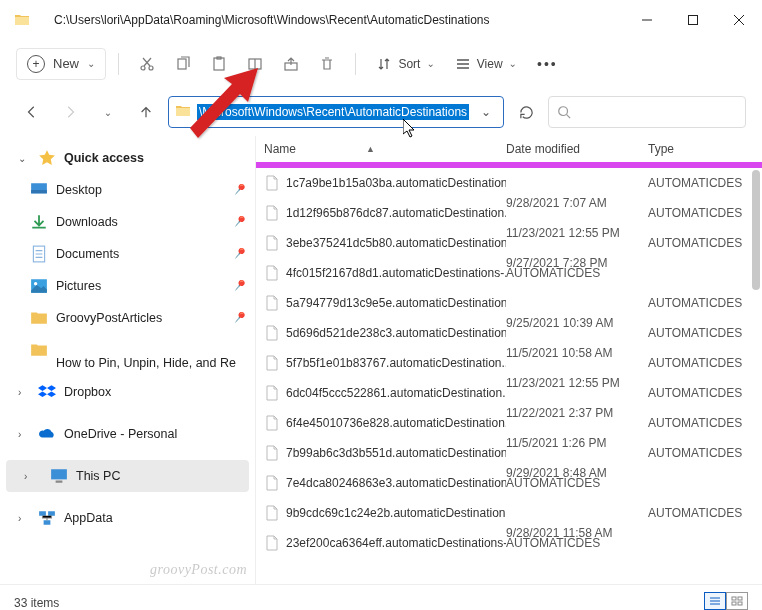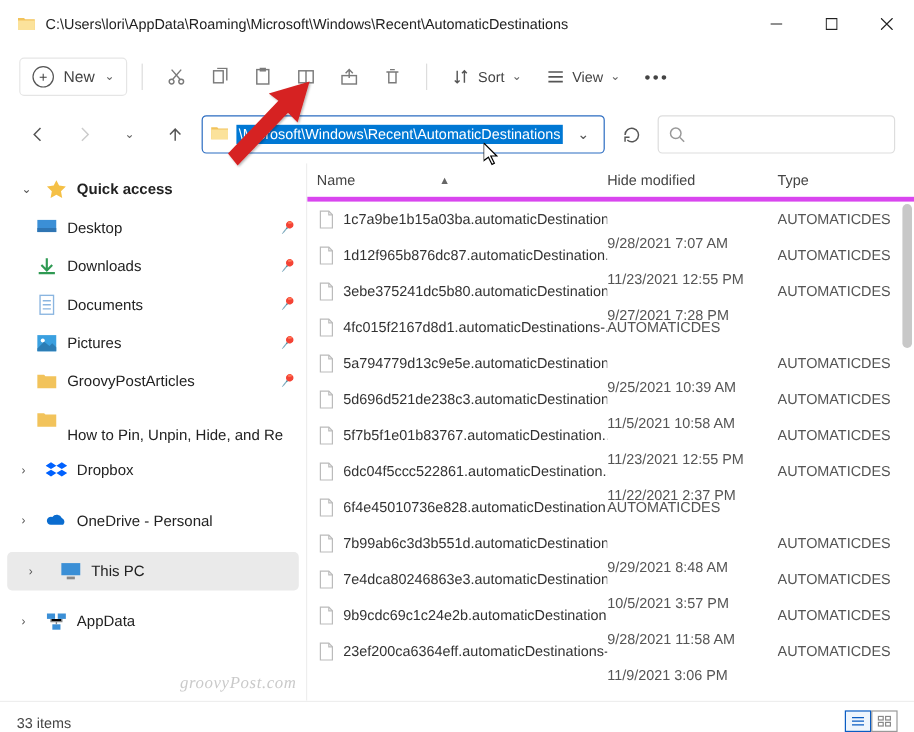--- a/index.html
+++ b/index.html
@@ -1,18 +1,18 @@
 <!DOCTYPE html>
 <html><head>
 <meta charset="utf-8">
 <style>
 * { margin: 0; padding: 0; box-sizing: border-box; font-family: "Segoe UI", Arial, sans-serif; }
 body { width: 762px; height: 610px; background: #fff; overflow: hidden; font-size: 12px; color: #222; position: relative; }
 .window { width: 100%; height: 100%; display: flex; flex-direction: column; }
-.titlebar { height: 40px; display: flex; align-items: center; padding-left: 14px; }
+.titlebar { height: 40px; display: flex; align-items: center; padding-left: 14px; gap: 16px; }
 .title-icon { width: 16px; height: 16px; margin-right: 8px; }
 .title-text { font-size: 12px; color: #222; flex: 1; }
 .winbtns { display: flex; height: 100%; }
 .winbtn { width: 46px; display: flex; align-items: center; justify-content: center; color: #222; }
 .winbtn svg { width: 10px; height: 10px; }
 .toolbar { height: 48px; display: flex; align-items: center; padding: 0 16px; border-bottom: 1px solid transparent; gap: 4px; }
 .toolbtn { display: flex; align-items: center; justify-content: center; height: 32px; padding: 0 8px; border-radius: 4px; color: #444; gap: 6px; }
 .toolbtn svg { width: 16px; height: 16px; }
 .newbtn { border: 1px solid rgba(0,0,0,0.1); padding: 0 10px; gap: 8px; font-size: 13px; }
 .newbtn .plus { width: 18px; height: 18px; border: 1.2px solid #555; border-radius: 50%; display: flex; align-items: center; justify-content: center; font-size: 12px; line-height: 1; }
@@ -32,21 +32,21 @@
 .sidebar { width: 256px; border-right: 1px solid #eee; padding-top: 6px; overflow: hidden; }
 .side-item { display: flex; align-items: center; height: 32px; padding: 0 8px 0 18px; gap: 8px; font-size: 12.5px; color: #222; }
 .side-item.indent { padding-left: 30px; }
 .side-item.selected { background: #eaeaea; border-radius: 4px; margin: 0 6px; padding-left: 12px; }
 .side-item.selected.indent { padding-left: 36px; }
 .side-chev { width: 12px; font-size: 10px; color: #555; }
 .side-icon { width: 18px; height: 18px; display: flex; align-items: center; justify-content: center; }
 .pin { margin-left: auto; color: #777; font-size: 12px; transform: rotate(40deg); }
 .side-spacer { height: 10px; }
 .main { flex: 1; display: flex; flex-direction: column; overflow: hidden; }
-.cols { display: flex; height: 32px; align-items: center; font-size: 12px; color: #444; border-bottom: 4px solid #d946ef; }
+.cols { display: flex; height: 32px; align-items: center; font-size: 12px; color: #444; border-bottom: 6px solid #d946ef; }
 .col-name { width: 250px; padding-left: 8px; display: flex; align-items: center; }
 .col-date { width: 142px; }
 .col-type { flex: 1; }
 .sort-arrow { margin-left: 70px; font-size: 9px; color: #666; }
 .files { flex: 1; overflow: hidden; position: relative; }
 .row { display: flex; height: 30px; align-items: center; font-size: 12px; color: #333; }
 .row .c-name { width: 250px; padding-left: 8px; display: flex; align-items: center; gap: 6px; white-space: nowrap; overflow: hidden; text-overflow: ellipsis; }
 .row .c-date { width: 142px; color: #555; margin-top: 40px; }
 .row .c-type { flex: 1; color: #555; overflow: hidden; white-space: nowrap; }
 .file-icon { width: 16px; height: 16px; flex-shrink: 0; }
@@ -309,21 +309,21 @@
         <span>AppData</span>
       </div>
     </div>
 
     <div class="main">
       <div class="cols">
         <div class="col-name">
             <span>Name</span>
             <span class="sort-arrow">▲</span>
           </div>
-        <div class="col-date"><span>Hide modified</span></div>
+        <div class="col-date"><span>Date modified</span></div>
         <div class="col-type"><span>Type</span></div>
       </div>
       <div class="files" id="file-list">
         <div class="row">
             <div class="c-name">
               <svg class="file-icon" viewBox="0 0 16 16">
                 <path fill="#fff" stroke="#bbb" d="M3 1h7l3 3v11H3z"></path>
                 <path fill="none" stroke="#bbb" d="M10 1v3h3"></path>
               </svg>
               <span>1c7a9be1b15a03ba.automaticDestination..</span>
@@ -408,20 +408,21 @@
             <div class="c-type">AUTOMATICDES</div>
           </div>
           <div class="row">
             <div class="c-name">
               <svg class="file-icon" viewBox="0 0 16 16">
                 <path fill="#fff" stroke="#bbb" d="M3 1h7l3 3v11H3z"></path>
                 <path fill="none" stroke="#bbb" d="M10 1v3h3"></path>
               </svg>
               <span>6f4e45010736e828.automaticDestination..</span>
             </div>
+            <div class="c-date">11/5/2021 1:26 PM</div>
             <div class="c-type">AUTOMATICDES</div>
           </div>
           <div class="row">
             <div class="c-name">
               <svg class="file-icon" viewBox="0 0 16 16">
                 <path fill="#fff" stroke="#bbb" d="M3 1h7l3 3v11H3z"></path>
                 <path fill="none" stroke="#bbb" d="M10 1v3h3"></path>
               </svg>
               <span>7b99ab6c3d3b551d.automaticDestination..</span>
             </div>
@@ -429,21 +430,20 @@
             <div class="c-type">AUTOMATICDES</div>
           </div>
           <div class="row">
             <div class="c-name">
               <svg class="file-icon" viewBox="0 0 16 16">
                 <path fill="#fff" stroke="#bbb" d="M3 1h7l3 3v11H3z"></path>
                 <path fill="none" stroke="#bbb" d="M10 1v3h3"></path>
               </svg>
               <span>7e4dca80246863e3.automaticDestination..</span>
             </div>
-            <div class="c-date">10/5/2021 3:57 PM</div>
             <div class="c-type">AUTOMATICDES</div>
           </div>
           <div class="row">
             <div class="c-name">
               <svg class="file-icon" viewBox="0 0 16 16">
                 <path fill="#fff" stroke="#bbb" d="M3 1h7l3 3v11H3z"></path>
                 <path fill="none" stroke="#bbb" d="M10 1v3h3"></path>
               </svg>
               <span>9b9cdc69c1c24e2b.automaticDestination..</span>
             </div>
@@ -451,21 +451,20 @@
             <div class="c-type">AUTOMATICDES</div>
           </div>
           <div class="row">
             <div class="c-name">
               <svg class="file-icon" viewBox="0 0 16 16">
                 <path fill="#fff" stroke="#bbb" d="M3 1h7l3 3v11H3z"></path>
                 <path fill="none" stroke="#bbb" d="M10 1v3h3"></path>
               </svg>
               <span>23ef200ca6364eff.automaticDestinations-..</span>
             </div>
-            <div class="c-date">11/9/2021 3:06 PM</div>
             <div class="c-type">AUTOMATICDES</div>
           </div>
           <div class="scrollbar">
             <div class="scroll-thumb"></div>
           </div>
       </div>
     </div>
   </div>
 
   <div class="status">

